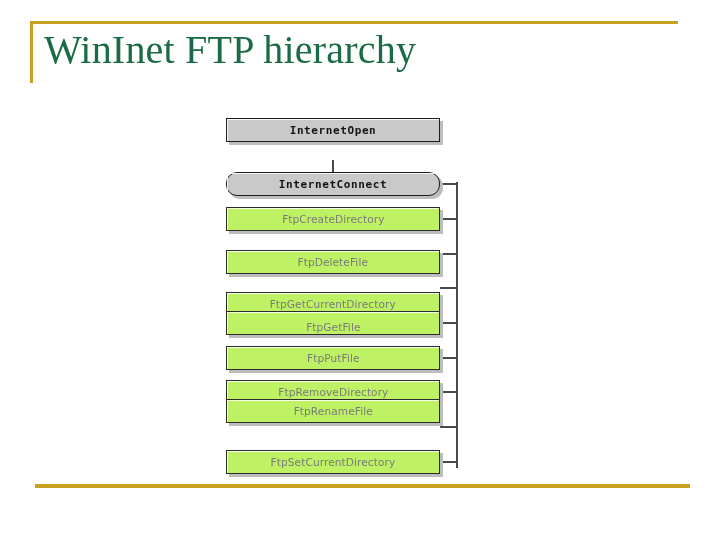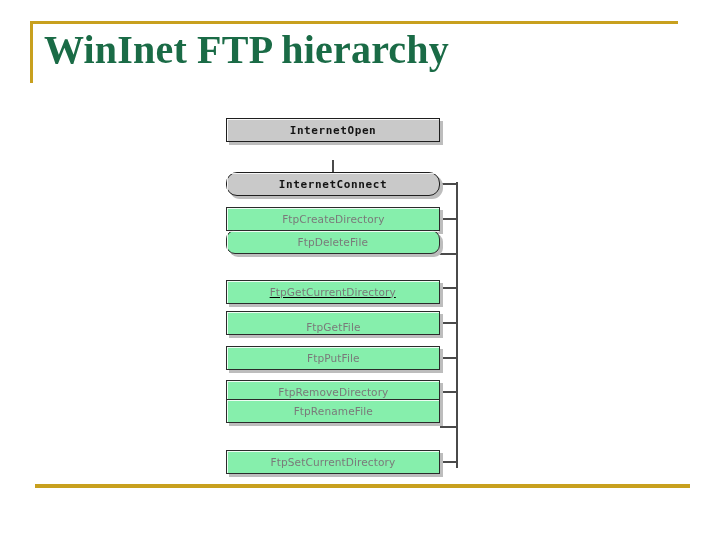--- a/index.html
+++ b/index.html
@@ -45,40 +45,39 @@
   .slide-title {
     position: absolute;
     left: 44px;
     top: 26px;
     font-family: "Liberation Serif", "DejaVu Serif", serif;
     font-size: 40px;
     line-height: 48px;
     color: #1a6b46;
     white-space: nowrap;
     letter-spacing: 0.2px;
-    font-weight: bold;
   }
 
   
   .diagram {
     position: absolute;
     left: 222px;
     top: 118px;
     width: 250px;
     height: 355px;
   }
 
   .node {
     position: absolute;
     left: 4px;
     width: 214px;
     height: 24px;
     box-sizing: border-box;
     border: 1px solid #2b2b2b;
-    background: #86efac;
+    background: #bef264;
     box-shadow: 3px 3px 0 0 #bdbdbd;
     display: flex;
     align-items: center;
     justify-content: center;
   }
   .node .label {
     font-family: "DejaVu Sans", "Liberation Sans", sans-serif;
     font-size: 11px;
     color: #7a7a7a;
     letter-spacing: 0.1px;
@@ -156,24 +155,24 @@
   <div id="node-layer">
       <div class="node root" style="top: 0px;">
         <span class="label">InternetOpen</span>
       </div>
       <div class="node root" style="top: 54px; border-radius: 11px;">
         <span class="label">InternetConnect</span>
       </div>
       <div class="node" style="top: 89px;">
         <span class="label">FtpCreateDirectory</span>
       </div>
-      <div class="node" style="top: 112px; border-radius: 9px;">
+      <div class="node" style="top: 132px;">
         <span class="label">FtpDeleteFile</span>
       </div>
-      <div class="node" style="top: 162px; text-decoration: underline;">
+      <div class="node" style="top: 174px;">
         <span class="label">FtpGetCurrentDirectory</span>
       </div>
       <div class="node" style="top: 193px; align-items: flex-end;">
         <span class="label">FtpGetFile</span>
       </div>
       <div class="node" style="top: 228px;">
         <span class="label">FtpPutFile</span>
       </div>
       <div class="node" style="top: 262px; align-items: center;">
         <span class="label">FtpRemoveDirectory</span>

